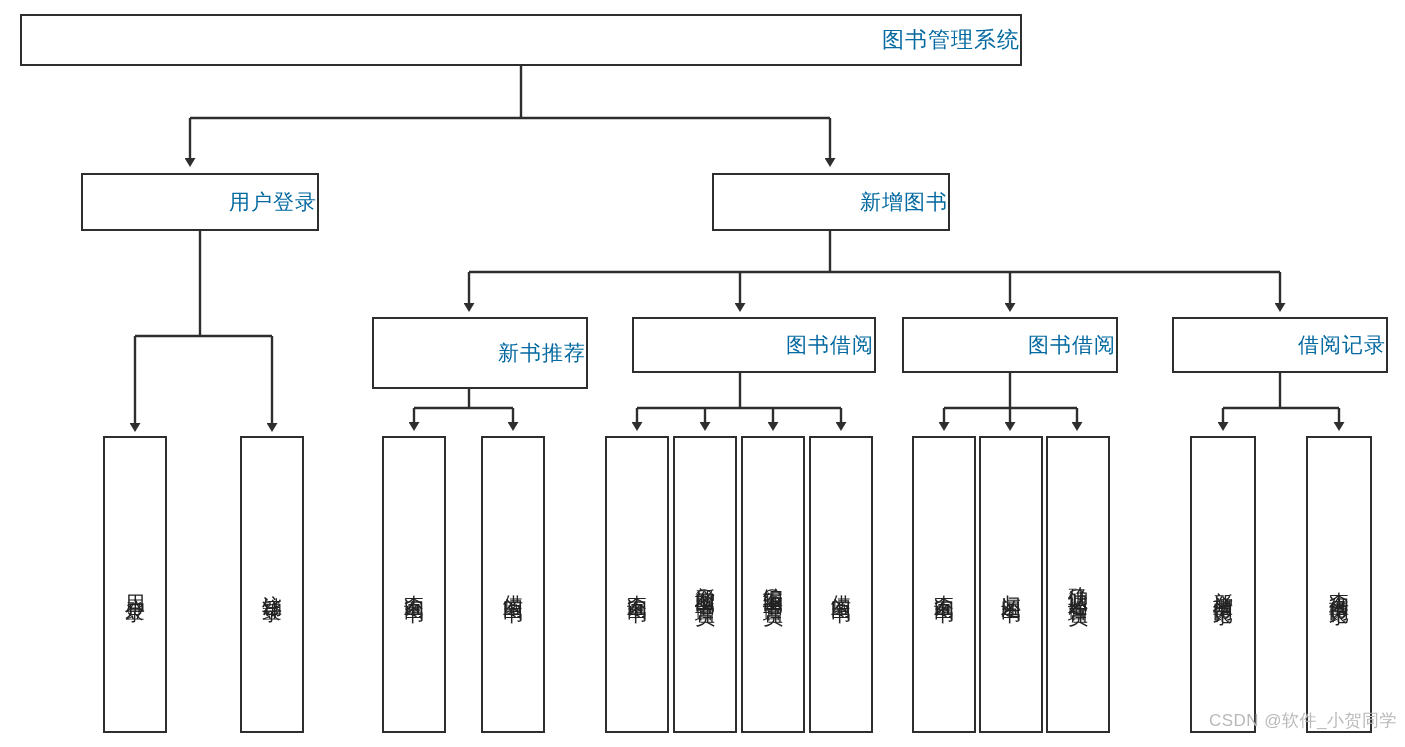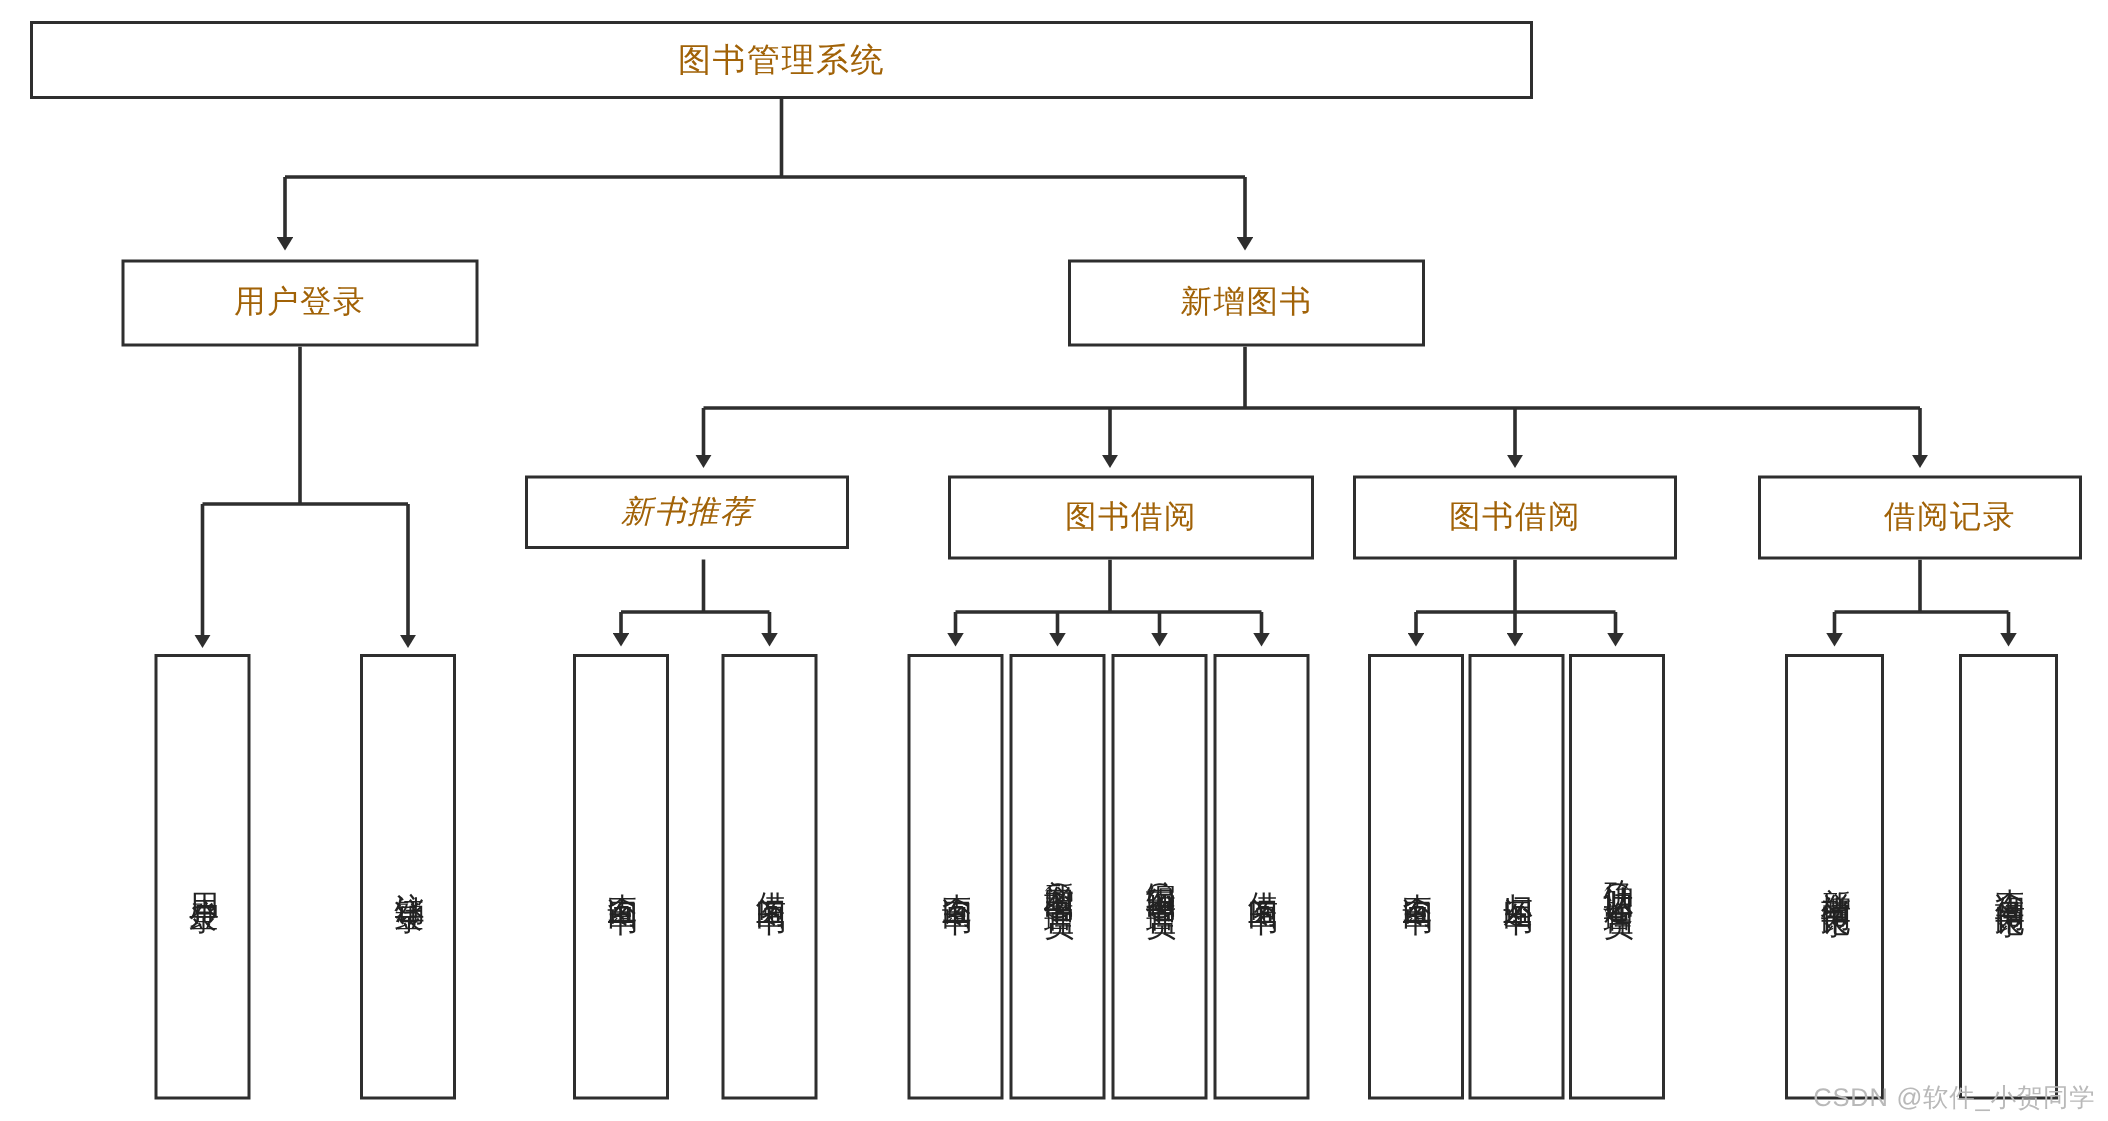--- a/index.html
+++ b/index.html
@@ -33,21 +33,22 @@
     border: 2px solid #2e2e2e;
     display: flex;
     align-items: center;
     justify-content: center;
     text-align: center;
   }
   .node.horiz {
     font-size: 21px;
     letter-spacing: 1px;
     line-height: 1.2;
-    color: #a16207;
+    color: #0369a1;
+    justify-content: flex-end;
   }
   .node.root {
     font-size: 22px;
   }
   .node.leaf {
     writing-mode: vertical-rl;
     text-orientation: upright;
     font-size: 20px;
     letter-spacing: 3px;
     line-height: 1.25;
@@ -58,21 +59,21 @@
   }
   .node.leaf .vtext {
     writing-mode: vertical-rl;
     text-orientation: upright;
     display: block;
     white-space: nowrap;
   }
   .watermark {
     position: absolute;
     right: 8px;
-    bottom: 4px;
+    bottom: 15px;
     font-size: 17px;
     color: #b9b9b9;
     letter-spacing: 0.5px;
     white-space: nowrap;
   }
 </style>
 </head>
 <body>
 
 <div id="canvas">
@@ -131,21 +132,21 @@
     <span>图书管理系统</span>
   </div>
 
   <div class="node horiz" style="left:81px; top:173px; width:238px; height:58px;">
     <span>用户登录</span>
   </div>
   <div class="node horiz" style="left:712px; top:173px; width:238px; height:58px;">
     <span>新增图书</span>
   </div>
 
-  <div class="node horiz" style="left:350px; top:317px; width:216px; height:49px;font-style:italic;">
+  <div class="node horiz" style="left:372px; top:317px; width:216px; height:72px;">
     <span>新书推荐</span>
   </div>
   <div class="node horiz" style="left:632px; top:317px; width:244px; height:56px;">
     <span>图书借阅</span>
   </div>
   <div class="node horiz" style="left:902px; top:317px; width:216px; height:56px;">
     <span>图书借阅</span>
   </div>
   <div class="node horiz" style="left:1172px; top:317px; width:216px; height:56px;padding-left:40px;">
     <span>借阅记录</span>

